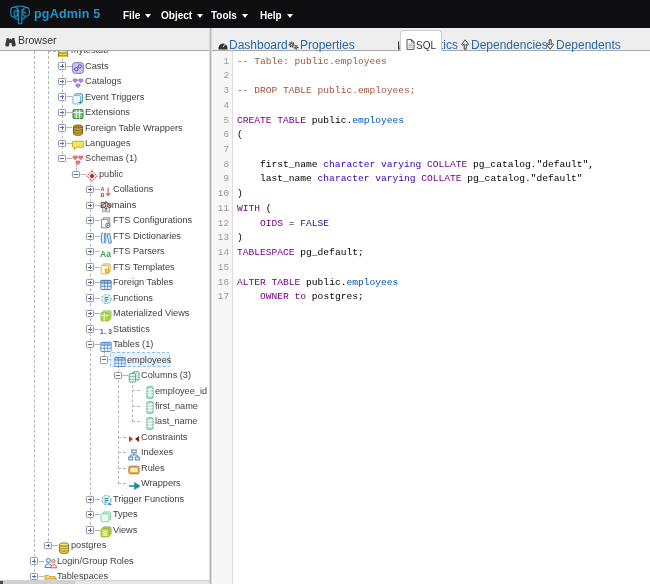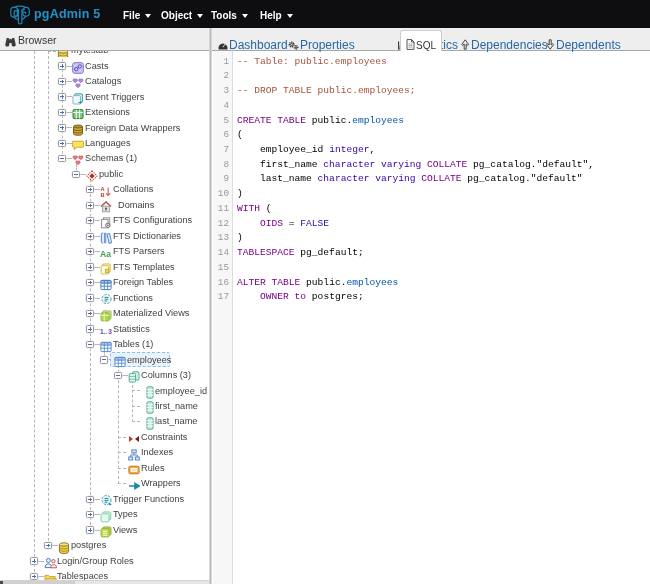--- a/index.html
+++ b/index.html
@@ -145,21 +145,21 @@
 </svg></div>
 <div class="lbl" style="left:85px;top:107.0px">Extensions</div>
 <div class="hl" style="left:66px;top:127.4px;width:6px"></div>
 <div class="box plus" style="left:58.3px;top:124.2px"></div>
 <div style="position:absolute;left:71.5px;top:121.9px;width:12px;height:13px"><svg width="12" height="12" viewBox="0 0 12 12">
 <path d="M1.5 2.5 v7.2 c0 0.9 2 1.6 4.5 1.6 s4.5-.7 4.5-1.6 V2.5z" fill="#cfae38" stroke="none"></path>
 <path d="M1.5 5 c0 0.9 2 1.6 4.5 1.6 s4.5-.7 4.5-1.6 M1.5 7.4 c0 0.9 2 1.6 4.5 1.6 s4.5-.7 4.5-1.6" fill="none" stroke="#6e5517" stroke-width="0.9"></path>
 <path d="M1.5 2.5 v7.2 c0 0.9 2 1.6 4.5 1.6 s4.5-.7 4.5-1.6 V2.5" fill="none" stroke="#6e5517" stroke-width="0.9"></path>
 <ellipse cx="6" cy="2.5" rx="4.5" ry="1.5" fill="#b5942a" stroke="#6e5517" stroke-width="0.9"></ellipse>
 </svg></div>
-<div class="lbl" style="left:85px;top:122.5px">Foreign Data Wrappers</div>
+<div class="lbl" style="left:85px;top:122.5px">Foreign Table Wrappers</div>
 <div class="hl" style="left:66px;top:142.9px;width:6px"></div>
 <div class="box plus" style="left:58.3px;top:139.7px"></div>
 <div style="position:absolute;left:71.5px;top:137.4px;width:12px;height:13px"><svg width="12" height="12" viewBox="0 0 12 12">
 <path d="M1.2 2.2 h9.6 c0.5 0 0.8 0.3 0.8 0.8 v4.4 c0 0.5-0.3 0.8-0.8 0.8 H5.2 L2 10.6 2.6 8.2 H1.2 c-0.5 0-0.8-0.3-0.8-0.8 V3 c0-0.5 0.3-0.8 0.8-0.8z" fill="#f9e45c" stroke="#c9a227" stroke-width="0.9"></path>
 </svg></div>
 <div class="lbl" style="left:85px;top:138.0px">Languages</div>
 <div class="hl" style="left:66px;top:158.3px;width:6px"></div>
 <div class="box minus" style="left:58.3px;top:155.1px"></div>
 <div style="position:absolute;left:71.5px;top:152.8px;width:12px;height:13px"><svg width="12" height="12" viewBox="0 0 12 12">
 <g fill="#e8808a" stroke="#c04048" stroke-width="0.7">
@@ -185,21 +185,21 @@
 </svg></div>
 <div class="lbl" style="left:113px;top:184.4px">Collations</div>
 <div class="hl" style="left:94px;top:204.7px;width:6px"></div>
 <div class="box plus" style="left:86.3px;top:201.5px"></div>
 <div style="position:absolute;left:99.5px;top:199.2px;width:12px;height:13px"><svg width="12" height="12" viewBox="0 0 12 12">
 <path d="M1 5.5 L6 1 L11 5.5" fill="none" stroke="#b05c50" stroke-width="1.6"></path>
 <rect x="2.6" y="5.2" width="6.8" height="5.6" fill="#e3e3e3" stroke="#9a9a9a" stroke-width="0.9"></rect>
 <circle cx="6" cy="7.4" r="1" fill="#555"></circle>
 <rect x="5.5" y="7.6" width="1" height="2" fill="#555"></rect>
 </svg></div>
-<div class="lbl" style="left:118px;top:199.8px">Domains</div>
+<div class="lbl" style="left:100px;top:199.8px">Domains</div>
 <div class="hl" style="left:94px;top:220.2px;width:6px"></div>
 <div class="box plus" style="left:86.3px;top:217.0px"></div>
 <div style="position:absolute;left:99.5px;top:214.7px;width:12px;height:13px"><svg width="12" height="12" viewBox="0 0 12 12">
 <rect x="3.4" y="0.8" width="6.4" height="8.2" fill="#f2f2f2" stroke="#888" stroke-width="0.9"></rect>
 <rect x="1.6" y="2.4" width="6.4" height="8.4" fill="#fbfbfb" stroke="#888" stroke-width="0.9"></rect>
 <circle cx="7.8" cy="8.4" r="2.2" fill="#e8e8e8" stroke="#666" stroke-width="0.9"></circle>
 <circle cx="7.8" cy="8.4" r="0.8" fill="#666"></circle>
 </svg></div>
 <div class="lbl" style="left:113px;top:215.3px">FTS Configurations</div>
 <div class="hl" style="left:94px;top:235.7px;width:6px"></div>
@@ -382,21 +382,20 @@
 <div class="cl" style="top:54.63px"><b class="c">-- Table: public.employees</b></div>
 <div class="gn" style="top:69.37px">2</div>
 <div class="gn" style="top:84.10px">3</div>
 <div class="cl" style="top:84.10px"><b class="c">-- DROP TABLE public.employees;</b></div>
 <div class="gn" style="top:98.83px">4</div>
 <div class="gn" style="top:113.56px">5</div>
 <div class="cl" style="top:113.56px"><b class="k">CREATE TABLE</b> public.<b class="v">employees</b></div>
 <div class="gn" style="top:128.28px">6</div>
 <div class="cl" style="top:128.28px">(</div>
 <div class="gn" style="top:143.01px">7</div>
-<div class="cl" style="top:143.01px">&nbsp;&nbsp;&nbsp;&nbsp;employee_id <b class="t">integer</b>,</div>
 <div class="gn" style="top:157.75px">8</div>
 <div class="cl" style="top:157.75px">&nbsp;&nbsp;&nbsp;&nbsp;first_name <b class="t">character</b> <b class="t">varying</b> <b class="k">COLLATE</b> pg_catalog."default",</div>
 <div class="gn" style="top:172.47px">9</div>
 <div class="cl" style="top:172.47px">&nbsp;&nbsp;&nbsp;&nbsp;last_name <b class="t">character</b> <b class="t">varying</b> <b class="k">COLLATE</b> pg_catalog."default"</div>
 <div class="gn" style="top:187.20px">10</div>
 <div class="cl" style="top:187.20px">)</div>
 <div class="gn" style="top:201.94px">11</div>
 <div class="cl" style="top:201.94px"><b class="k">WITH</b> (</div>
 <div class="gn" style="top:216.66px">12</div>
 <div class="cl" style="top:216.66px">&nbsp;&nbsp;&nbsp;&nbsp;<b class="k">OIDS</b> = <b class="a">FALSE</b></div>

